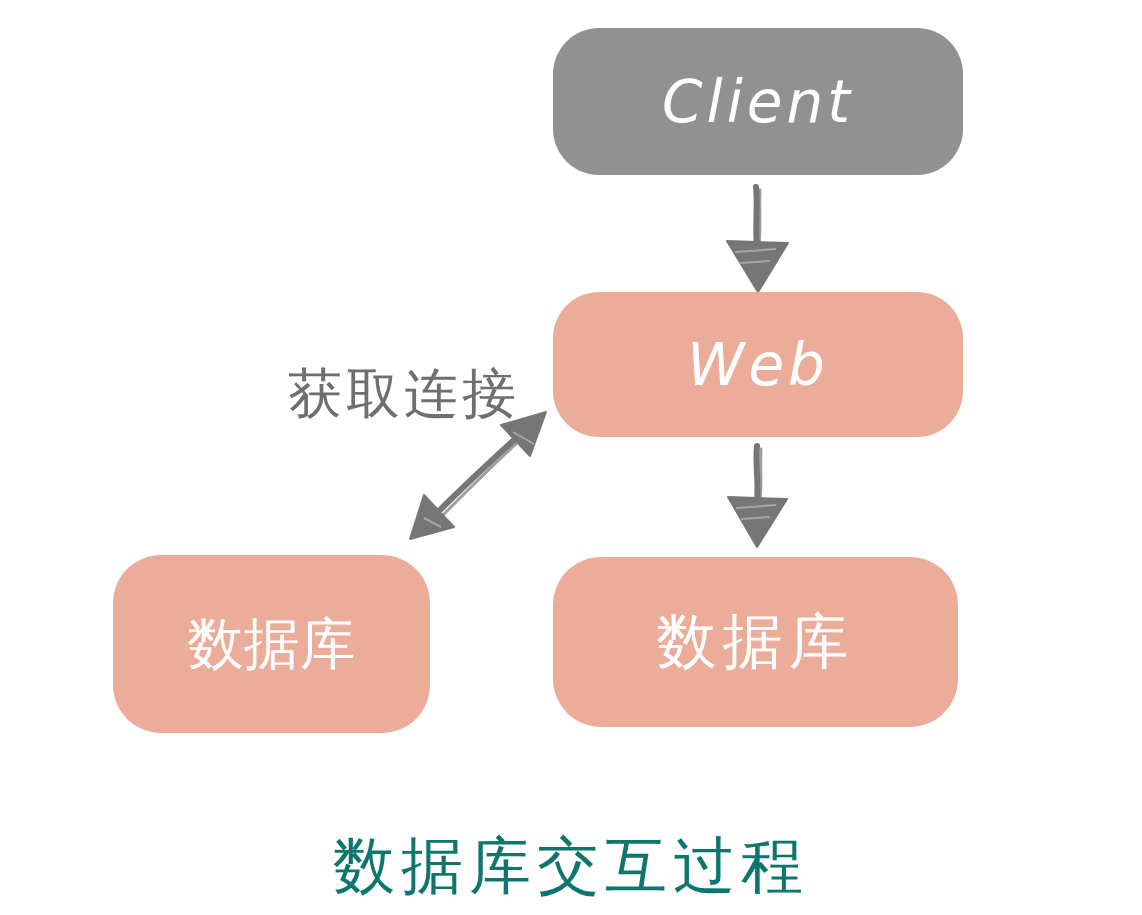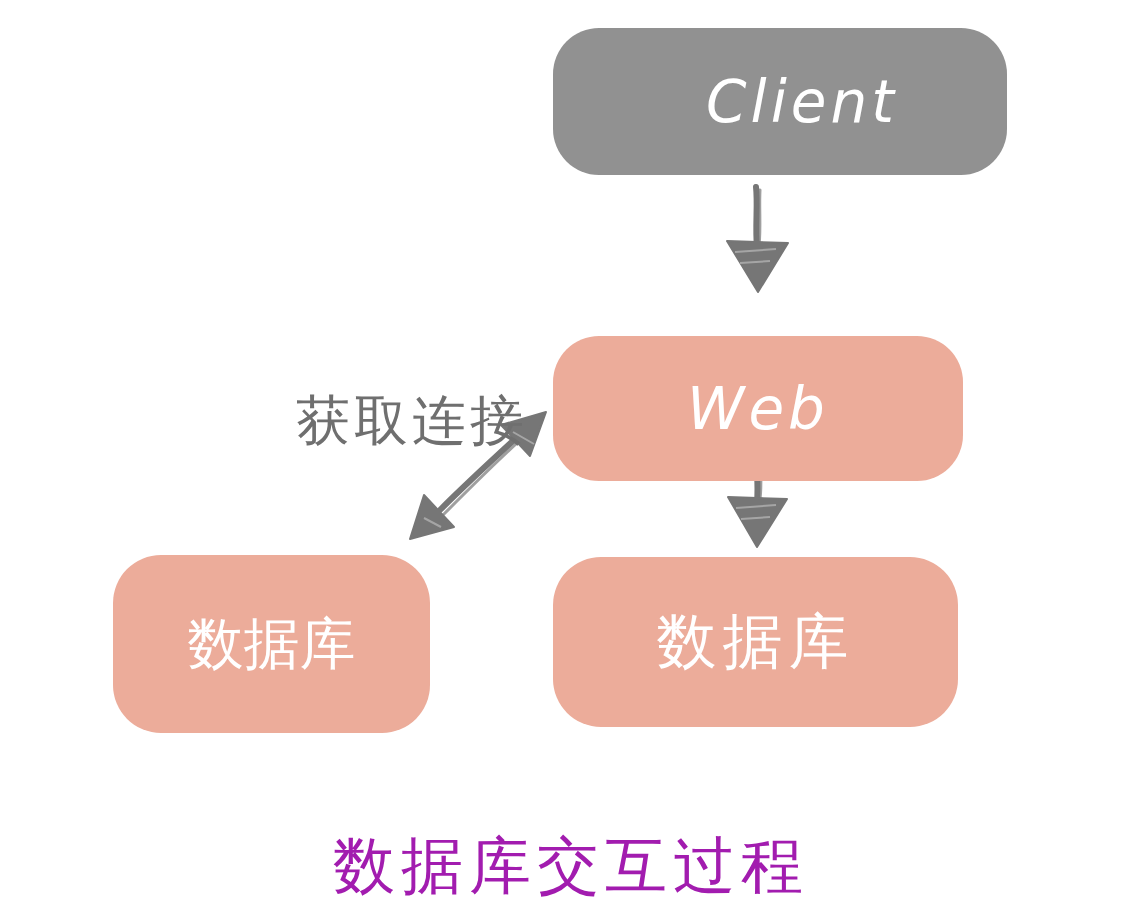--- a/index.html
+++ b/index.html
@@ -25,31 +25,29 @@
     text-align: center;
   }
   .node-client {
     left: 553px; top: 28px;
     width: 410px; height: 147px;
     background: #919191;
     border-radius: 46px;
     font-size: 58px;
     letter-spacing: 4px;
     font-style: italic;
-    padding-left: 44px;
   }
   .node-web {
     left: 553px; top: 292px;
     width: 410px; height: 145px;
     background: #ECAC9A;
     border-radius: 46px;
     font-size: 58px;
     letter-spacing: 4px;
     font-style: italic;
-    margin-top: 44px;
   }
   .node-pool {
     left: 113px; top: 555px;
     width: 317px; height: 178px;
     background: #ECAC9A;
     border-radius: 48px;
     font-size: 56px;
     line-height: 82px;
   }
   .node-db {
@@ -60,28 +58,28 @@
     font-size: 60px;
     letter-spacing: 6px;
   }
   .edge-label {
     position: absolute;
     color: #6F6F6F;
     font-size: 54px;
     letter-spacing: 4px;
     white-space: nowrap;
   }
-  .edge-label-acquire { left: 296px; top: 358px; margin-top: 27px; }
+  .edge-label-acquire { left: 288px; top: 358px; }
   .edge-label-return  { left: 463px; top: 483px; }
   .caption {
     position: absolute;
     left: 0; right: 0;
     top: 824px;
     text-align: center;
-    color: #a21caf;
+    color: #0f766e;
     font-size: 62px;
     letter-spacing: 6px;
   }
   #arrow-layer {
     position: absolute;
     left: 0; top: 0;
     width: 1142px; height: 915px;
     pointer-events: none;
   }
 </style>

